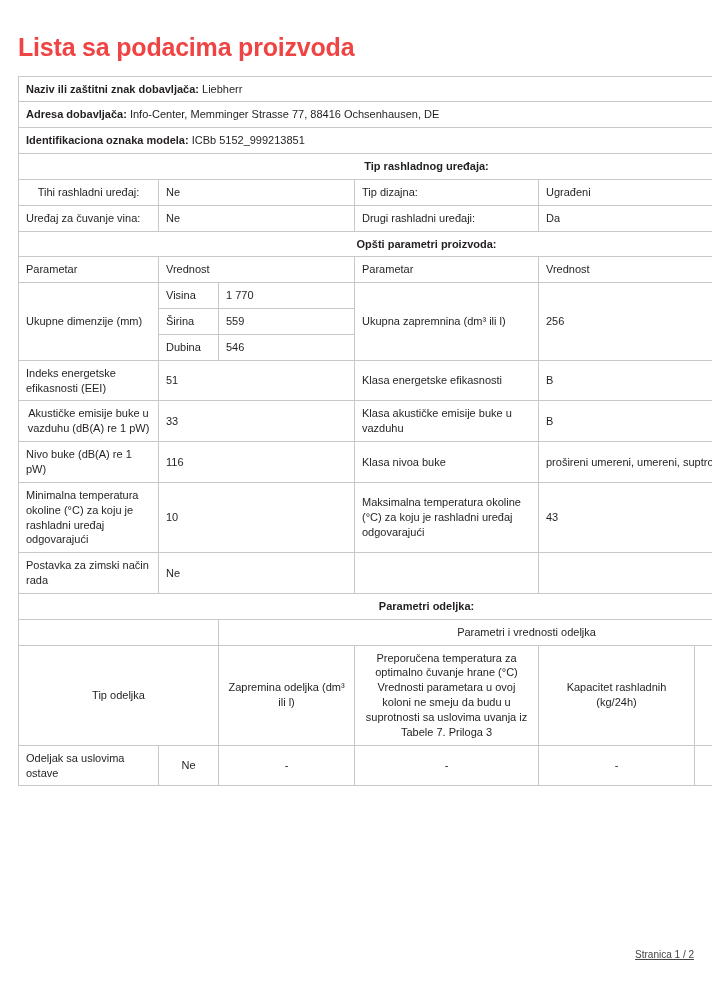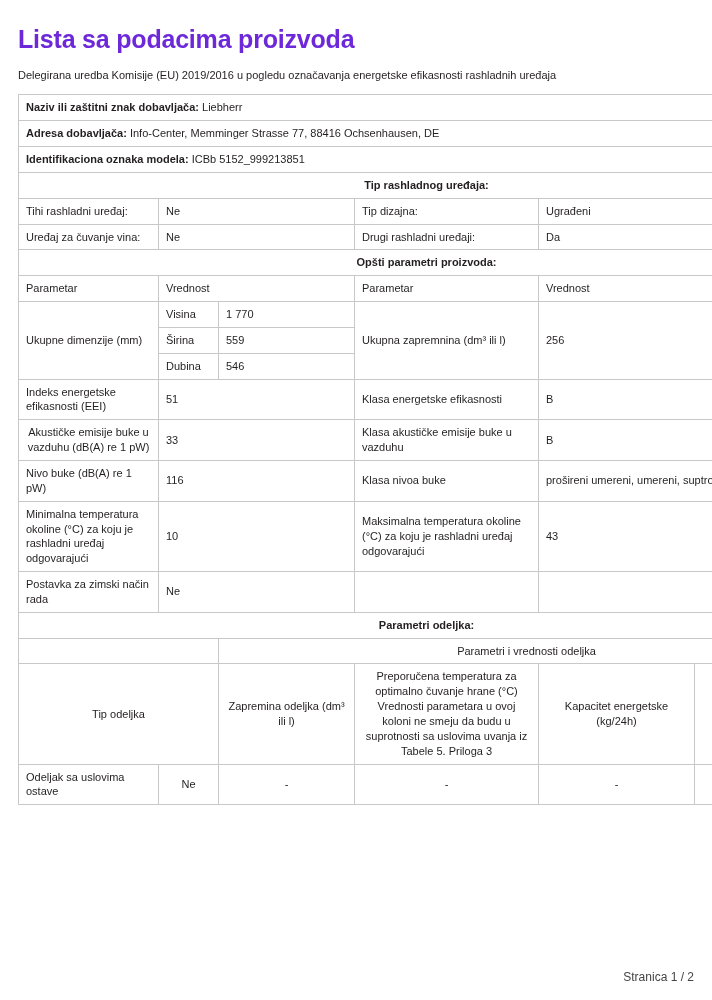--- a/index.html
+++ b/index.html
@@ -18,22 +18,22 @@
     position: relative;
     width: 712px;
     height: 1000px;
     box-sizing: border-box;
     padding: 26px 18px 0 18px;
   }
   h1.doc-title {
     font-size: 25px;
     line-height: 1.1;
     font-weight: bold;
-    color: #6d28d9;
-    margin: 0 0 14px 0;
+    color: #ef4444;
+    margin: 8px 0 14px 0;
     letter-spacing: -0.2px;
   }
   .subtitle {
     font-size: 11px;
     line-height: 1.35;
     color: #231f20;
     margin: 0 0 12px 0;
   }
   table.ds {
     width: 676px;
@@ -62,34 +62,34 @@
     vertical-align: middle;
   }
   .narrow-col-text {
     font-size: 11px;
     line-height: 1.5;
     text-align: center;
   }
   .footer {
     position: absolute;
     right: 18px;
-    bottom: 16px;
-    font-size: 12px;
+    bottom: 40px;
+    font-size: 10px;
     color: #444;
+    text-decoration: underline;
   }
   .cellpad-lg { padding: 9px 7px; }
 </style>
 </head>
 <body>
 
 <div class="page">
 
   <h1 class="doc-title">Lista sa podacima proizvoda</h1>
 
-  <div class="subtitle">Delegirana uredba Komisije (EU) 2019/2016 u pogledu označavanja energetske efikasnosti rashladnih uređaja</div>
 
   <table class="ds">
     <colgroup>
       <col style="width:140px">
       <col style="width:60px">
       <col style="width:136px">
       <col style="width:184px">
       <col style="width:156px">
     <col style="width: 140px;">
       </colgroup>
@@ -114,21 +114,21 @@
           <span class="b">Identifikaciona oznaka modela:</span>
           <span>ICBb 5152_999213851</span>
         </td>
       </tr>
 
       <tr>
         <td colspan="6" class="noborder-side b">Tip rashladnog uređaja:</td>
       </tr>
 
       <tr>
-        <td class="noborder-side" style="border-right:1px solid #c8c8c8 !important;">Tihi rashladni uređaj:</td>
+        <td class="noborder-side" style="border-right:1px solid #c8c8c8 !important;text-align:center;">Tihi rashladni uređaj:</td>
         <td colspan="2">Ne</td>
         <td>Tip dizajna:</td>
         <td class="noborder-side" style="border-left:1px solid #c8c8c8 !important;" colspan="2">Ugrađeni</td>
       </tr>
 
       <tr>
         <td class="noborder-side" style="border-right:1px solid #c8c8c8 !important;">Uređaj za čuvanje vina:</td>
         <td colspan="2">Ne</td>
         <td>Drugi rashladni uređaji:</td>
         <td class="noborder-side" style="border-left:1px solid #c8c8c8 !important;" colspan="2">Da</td>
@@ -201,22 +201,22 @@
       </tr>
 
       <tr>
         <td colspan="2" class="noborder-side" style="border-right:1px solid #c8c8c8 !important;"></td>
         <td colspan="4" class="center noborder-side" style="border-left:1px solid #c8c8c8 !important;">Parametri i vrednosti odeljka</td>
       </tr>
 
       <tr>
         <td colspan="2" class="compart-head noborder-side" style="border-right:1px solid #c8c8c8 !important;">Tip odeljka</td>
         <td class="compart-head">Zapremina odeljka (dm³ ili l)</td>
-        <td class="narrow-col-text" style="width:92px">Preporučena temperatura za optimalno čuvanje hrane (°C) Vrednosti parametara u ovoj koloni ne smeju da budu u suprotnosti sa uslovima uvanja iz Tabele 5. Priloga 3</td>
-        <td class="compart-head" style="border-left: 1px solid rgb(200, 200, 200);">Kapacitet energetske (kg/24h)</td>
+        <td class="narrow-col-text" style="width:92px">Preporučena temperatura za optimalno čuvanje hrane (°C) Vrednosti parametara u ovoj koloni ne smeju da budu u suprotnosti sa uslovima uvanja iz Tabele 7. Priloga 3</td>
+        <td class="compart-head" style="border-left: 1px solid rgb(200, 200, 200);">Kapacitet rashladnih (kg/24h)</td>
       <td class="compart-head noborder-side" style="border-left: 1px solid rgb(200, 200, 200);">Tip odleđivanja (automatsko odleđivanje=A, ručno odleđivanje=M)</td>
         </tr>
 
       <tr>
         <td class="noborder-side" style="border-right:1px solid #c8c8c8 !important;">Odeljak sa uslovima ostave</td>
         <td class="center">Ne</td>
         <td class="center">-</td>
         <td class="center">-</td>
         <td class="center" style="border-left: 1px solid rgb(200, 200, 200);">-</td>
       <td class="center noborder-side" style="border-left: 1px solid rgb(200, 200, 200);">-</td>

